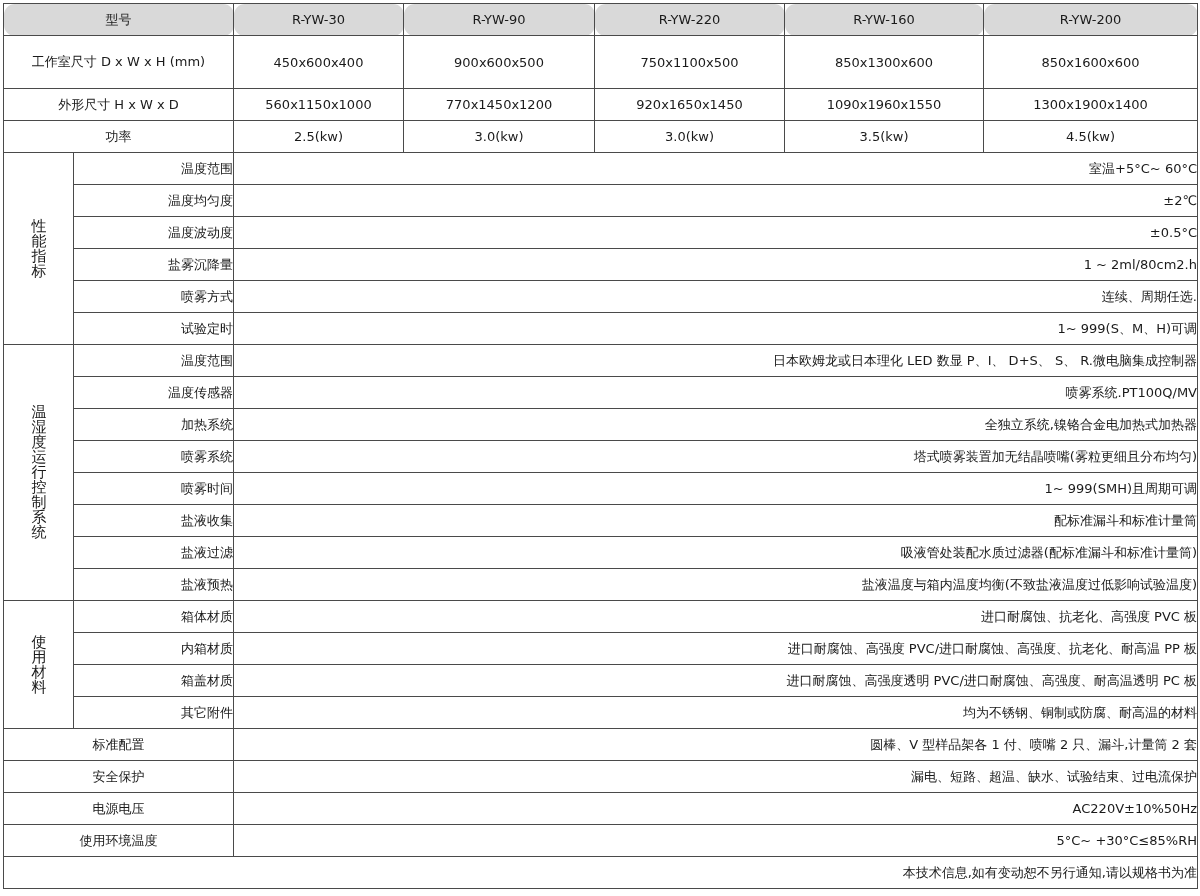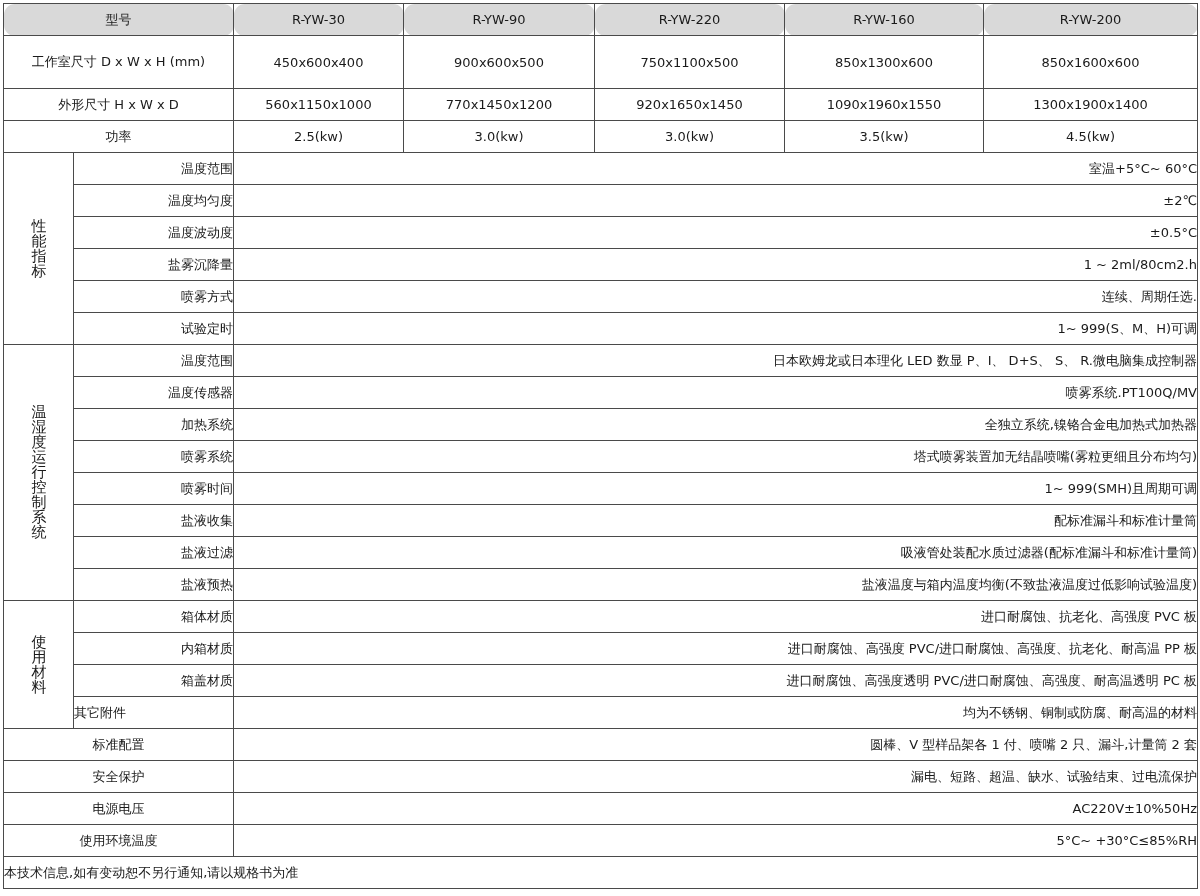--- a/index.html
+++ b/index.html
@@ -3,27 +3,27 @@
 <meta charset="utf-8">
 <style>
   html, body { margin: 0; padding: 0; background: #ffffff; }
   body { width: 1200px; height: 896px; position: relative; overflow: hidden;
          font-family: "DejaVu Sans", "Liberation Sans", sans-serif; color: #1a1a1a; font-size: 13px; }
   table.spec { position: absolute; left: 3px; top: 3px; width: 1194px; border-collapse: collapse; table-layout: fixed; }
   table.spec td, table.spec th { border: 1.5px solid #4a4a4a; padding: 0; font-weight: normal; vertical-align: middle; }
   th.hd { background: #d9d9d9; font-weight: bold; text-align: center; height: 31px; font-size: 13px; border-radius: 11px; }
   td.c { text-align: center; }
   td.sub { text-align: right; padding-left: 14px; }
-  td.sub-tight { text-align: left; padding-left: 2px; }
+  td.sub-tight { text-align: right; padding-left: 2px; }
   td.val { text-align: right; padding-left: 12px; }
   td.grp { text-align: center; }
   .vert { display: inline-block; width: 14px; line-height: 15px; word-break: break-all; text-align: center; font-size: 15px; }
   tr.r-tall td { height: 52px; }
   tr.r td { height: 31px; }
-  td.foot { text-align: left; height: 31px; padding-left: 0; }
+  td.foot { text-align: right; height: 31px; padding-left: 0; }
 </style>
 </head>
 <body>
 
 <table class="spec">
   <colgroup>
     <col style="width:70px">
     <col style="width:160px">
     <col style="width:170px">
     <col style="width:191px">

